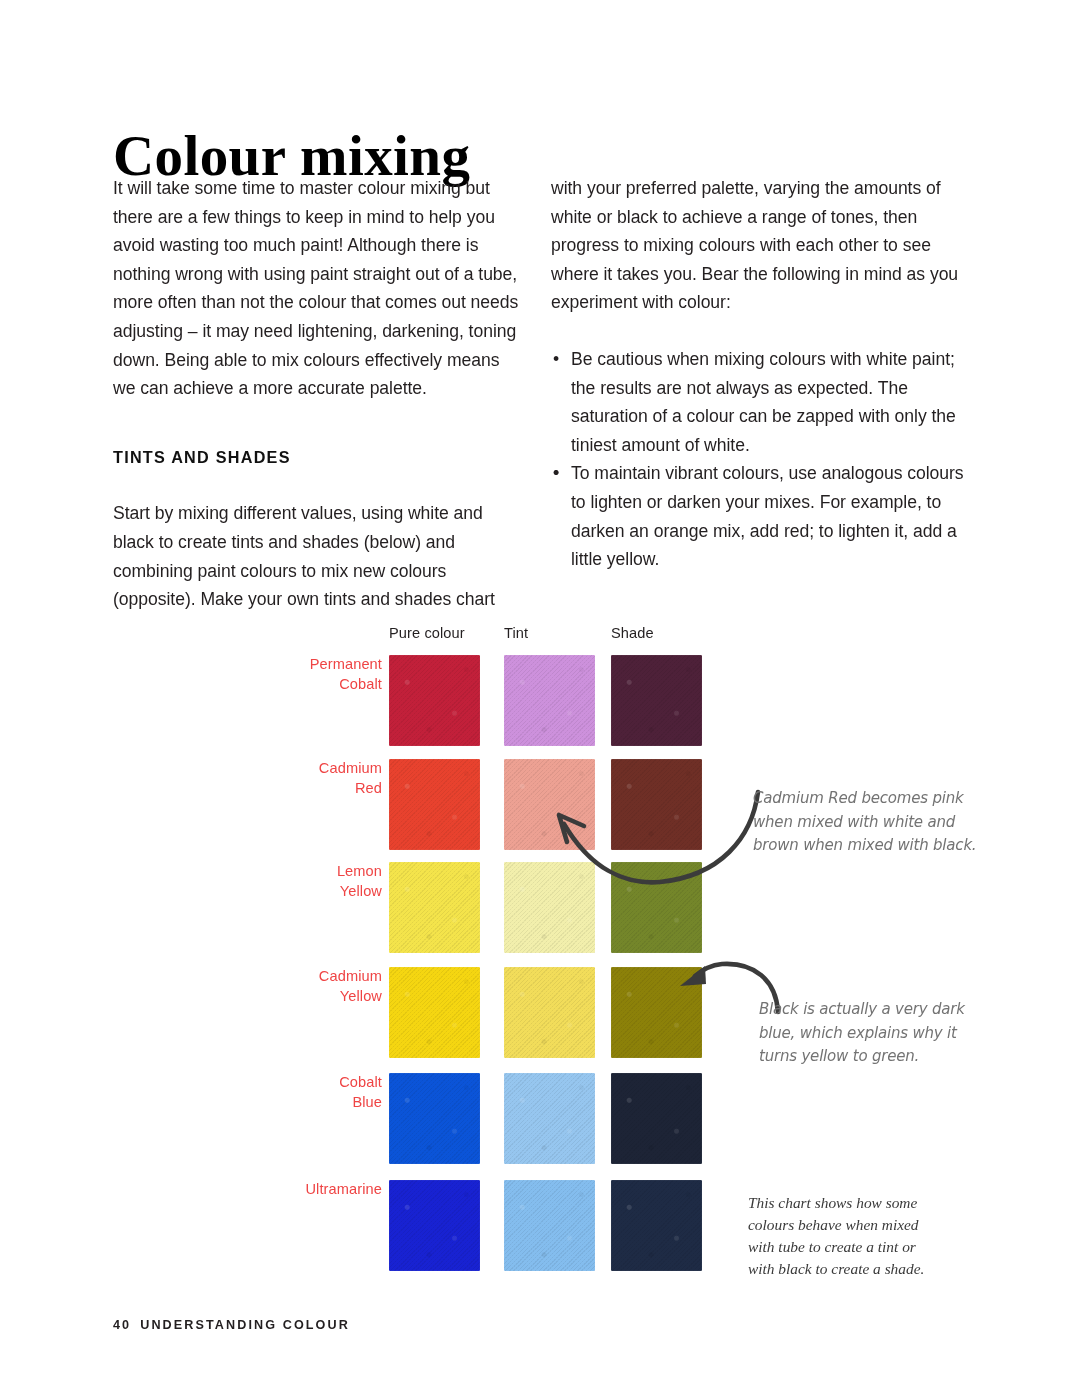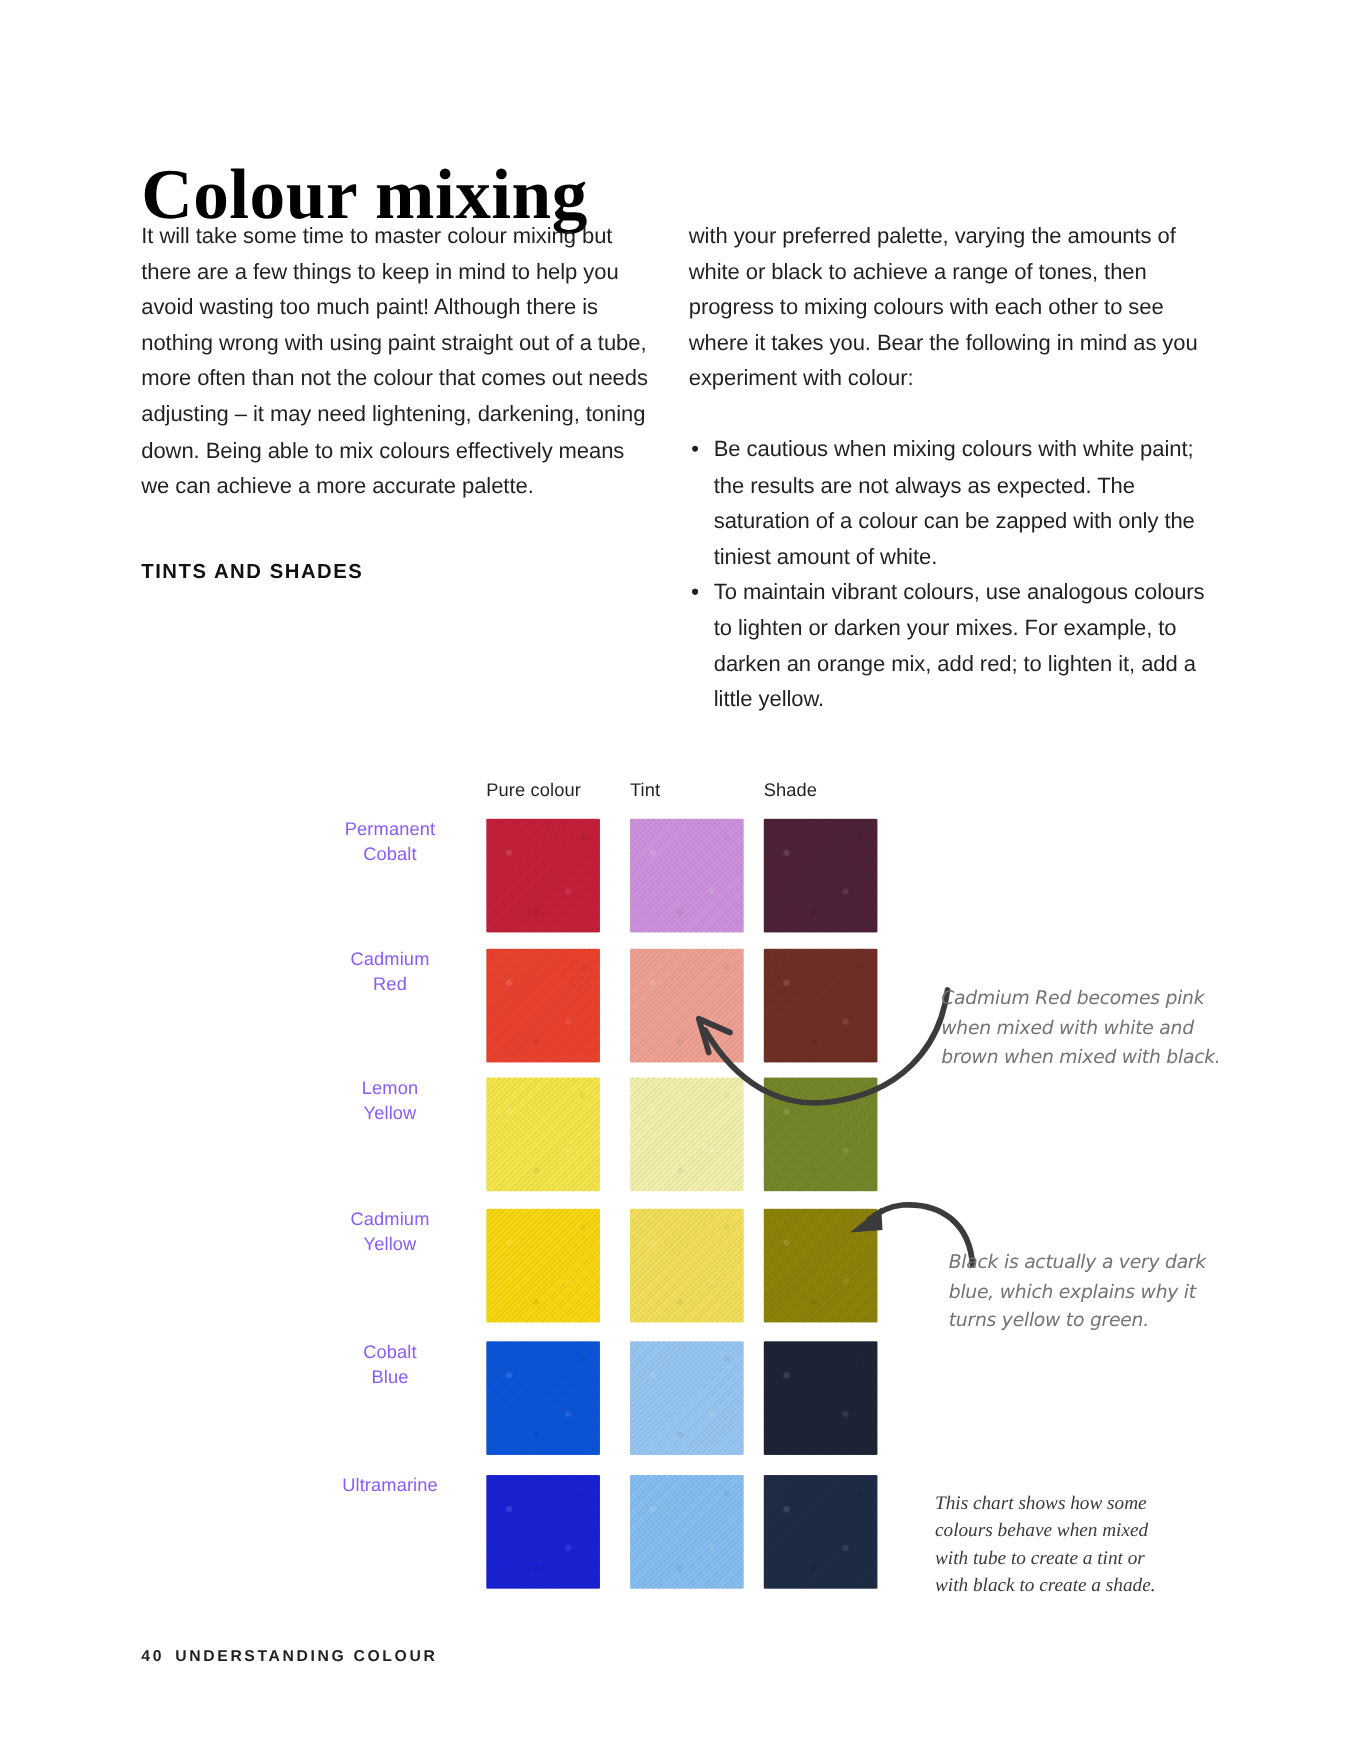--- a/index.html
+++ b/index.html
@@ -90,24 +90,24 @@
     position: absolute;
     font-size: 14.6px;
     color: #231f20;
     letter-spacing: 0.1px;
     top: 625px;
   }
 
   .row-label {
     position: absolute;
     width: 140px;
-    text-align: center;
+    text-align: right;
     font-size: 14.6px;
     line-height: 19.5px;
-    color: #8b5cf6;
+    color: #ef4444;
     letter-spacing: 0.1px;
   }
 
   .swatch {
     position: absolute;
     width: 91px;
     height: 91px;
   }
   .swatch .paint {
     position: absolute;
@@ -184,20 +184,21 @@
 </head>
 <body>
 
 <div class="page">
 
   <h1 class="page-title">Colour mixing</h1>
 
   <div class="col col-left">
     <p>It will take some time to master colour mixing but there are a few things to keep in mind to help you avoid wasting too much paint! Although there is nothing wrong with using paint straight out of a tube, more often than not the colour that comes out needs adjusting – it may need lightening, darkening, toning down. Being able to mix colours effectively means we can achieve a more accurate palette.</p>
     <p class="subhead">TINTS AND SHADES</p>
+    <p class="after-subhead">Start by mixing different values, using white and black to create tints and shades (below) and combining paint colours to mix new colours (opposite). Make your own tints and shades chart</p>
   </div>
 
   <div class="col col-right">
     <p>with your preferred palette, varying the amounts of white or black to achieve a range of tones, then progress to mixing colours with each other to see where it takes you. Bear the following in mind as you experiment with colour:</p>
     <div class="bullets-wrap">
       <ul class="bullets">
         <li>
           <span class="dot">•</span>
           <span>Be cautious when mixing colours with white paint; the results are not always as expected. The saturation of a colour can be zapped with only the tiniest amount of white.</span>
         </li>

